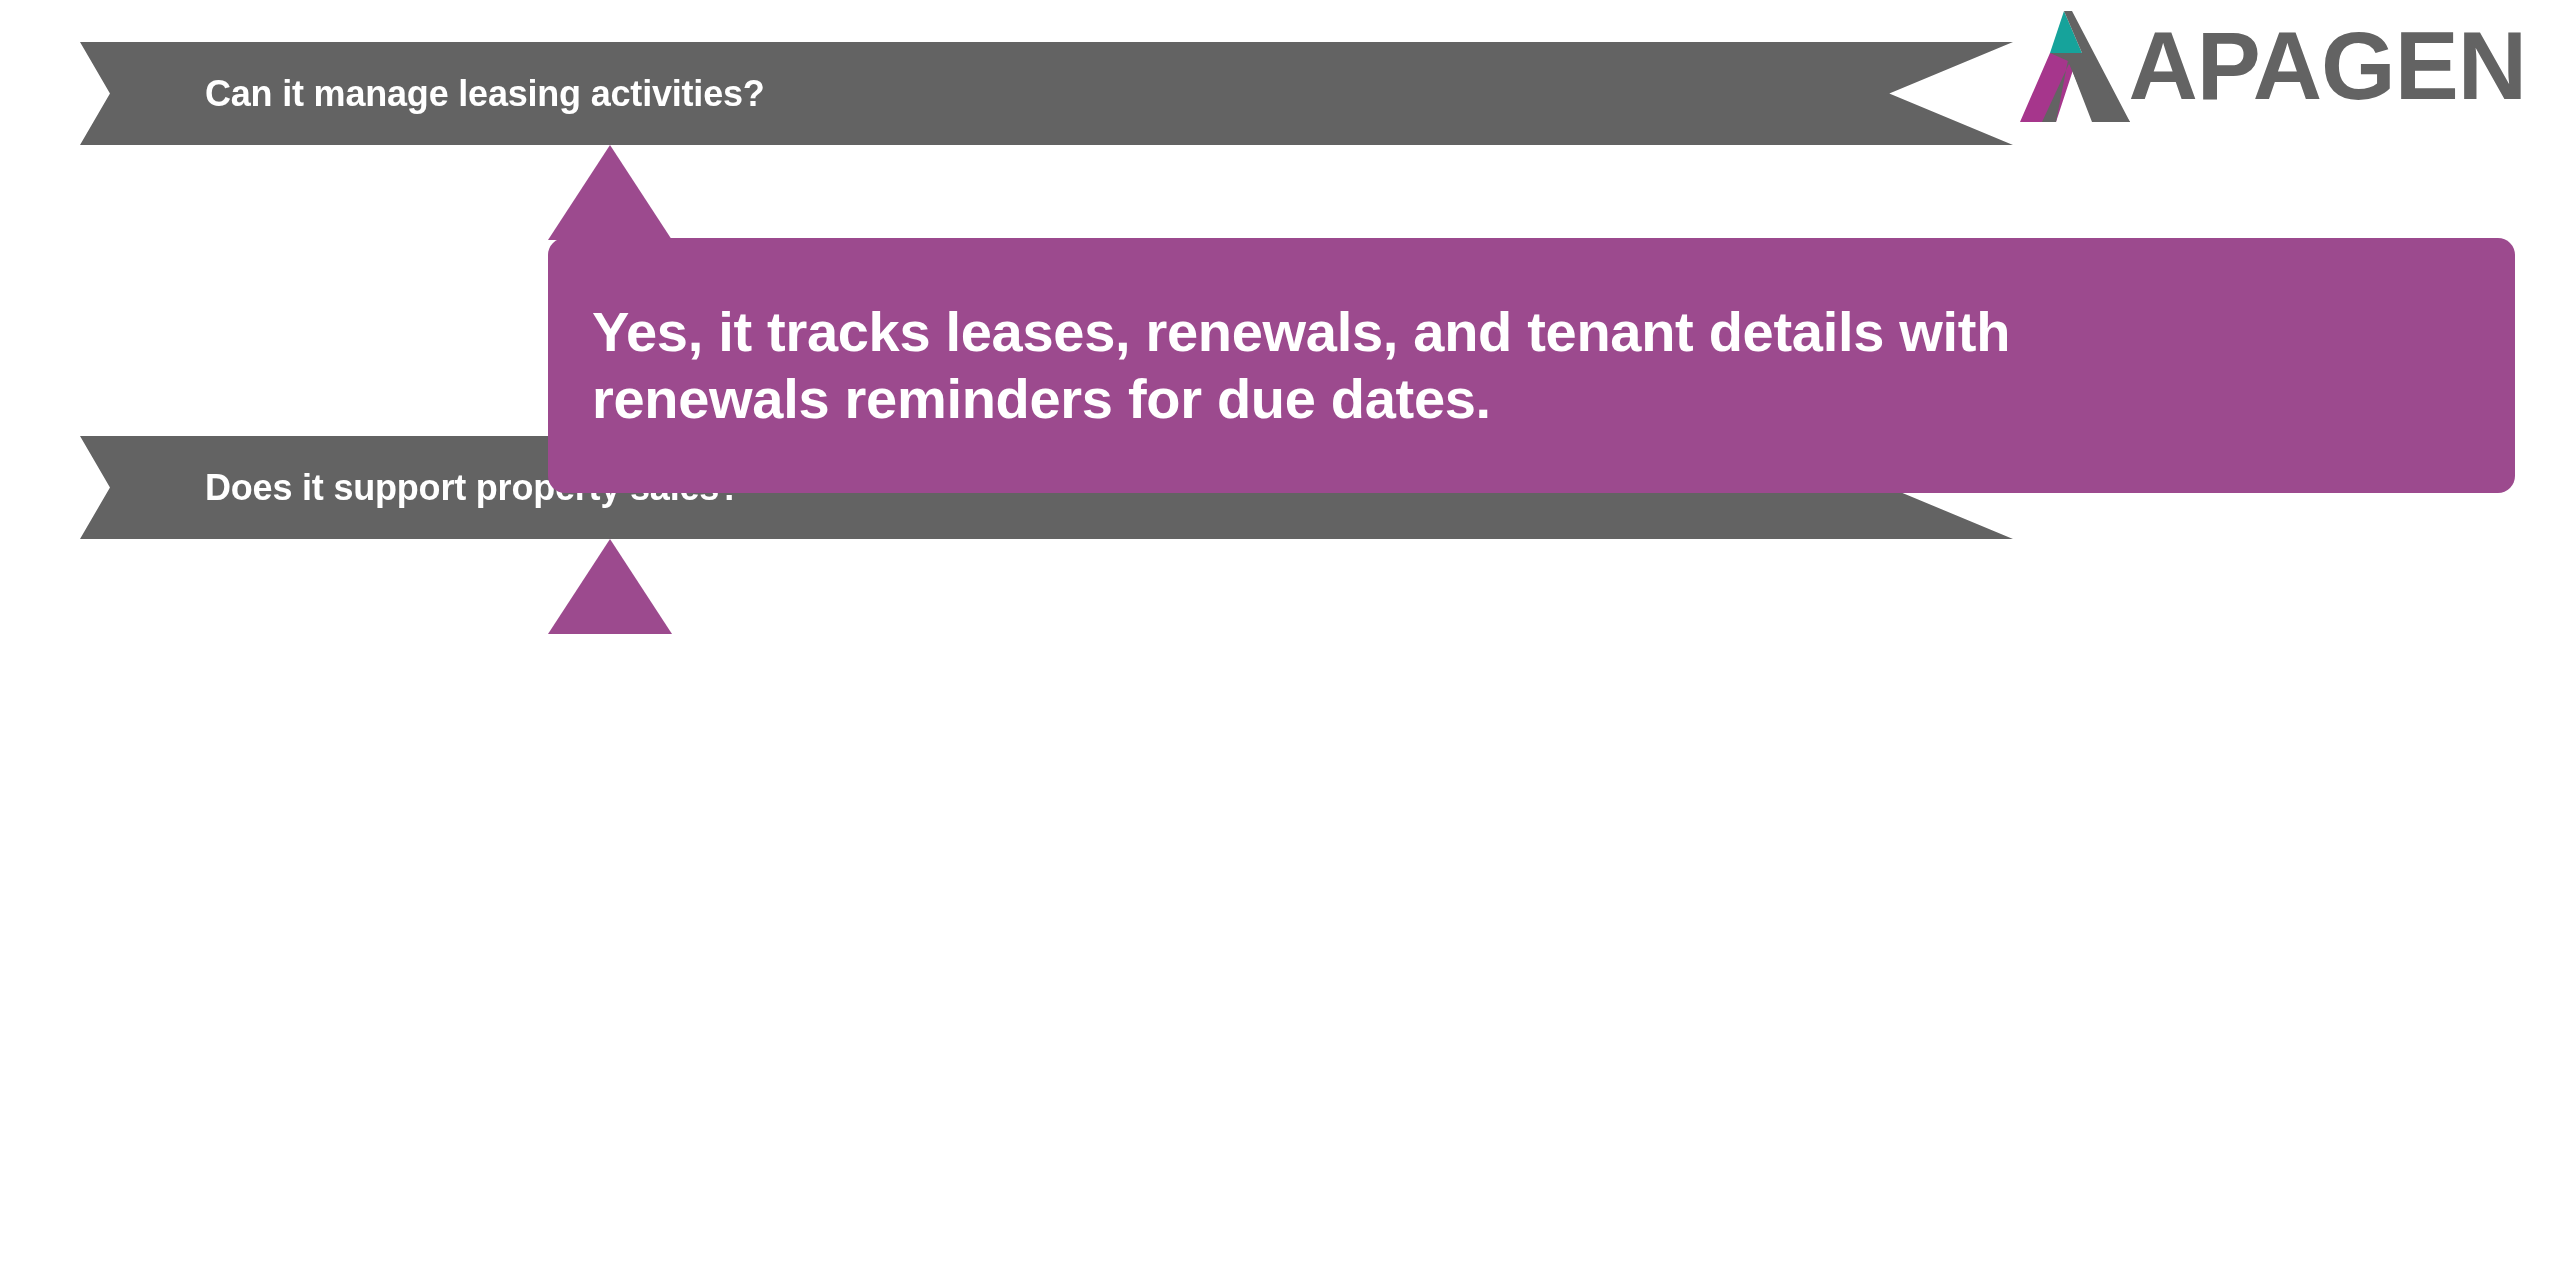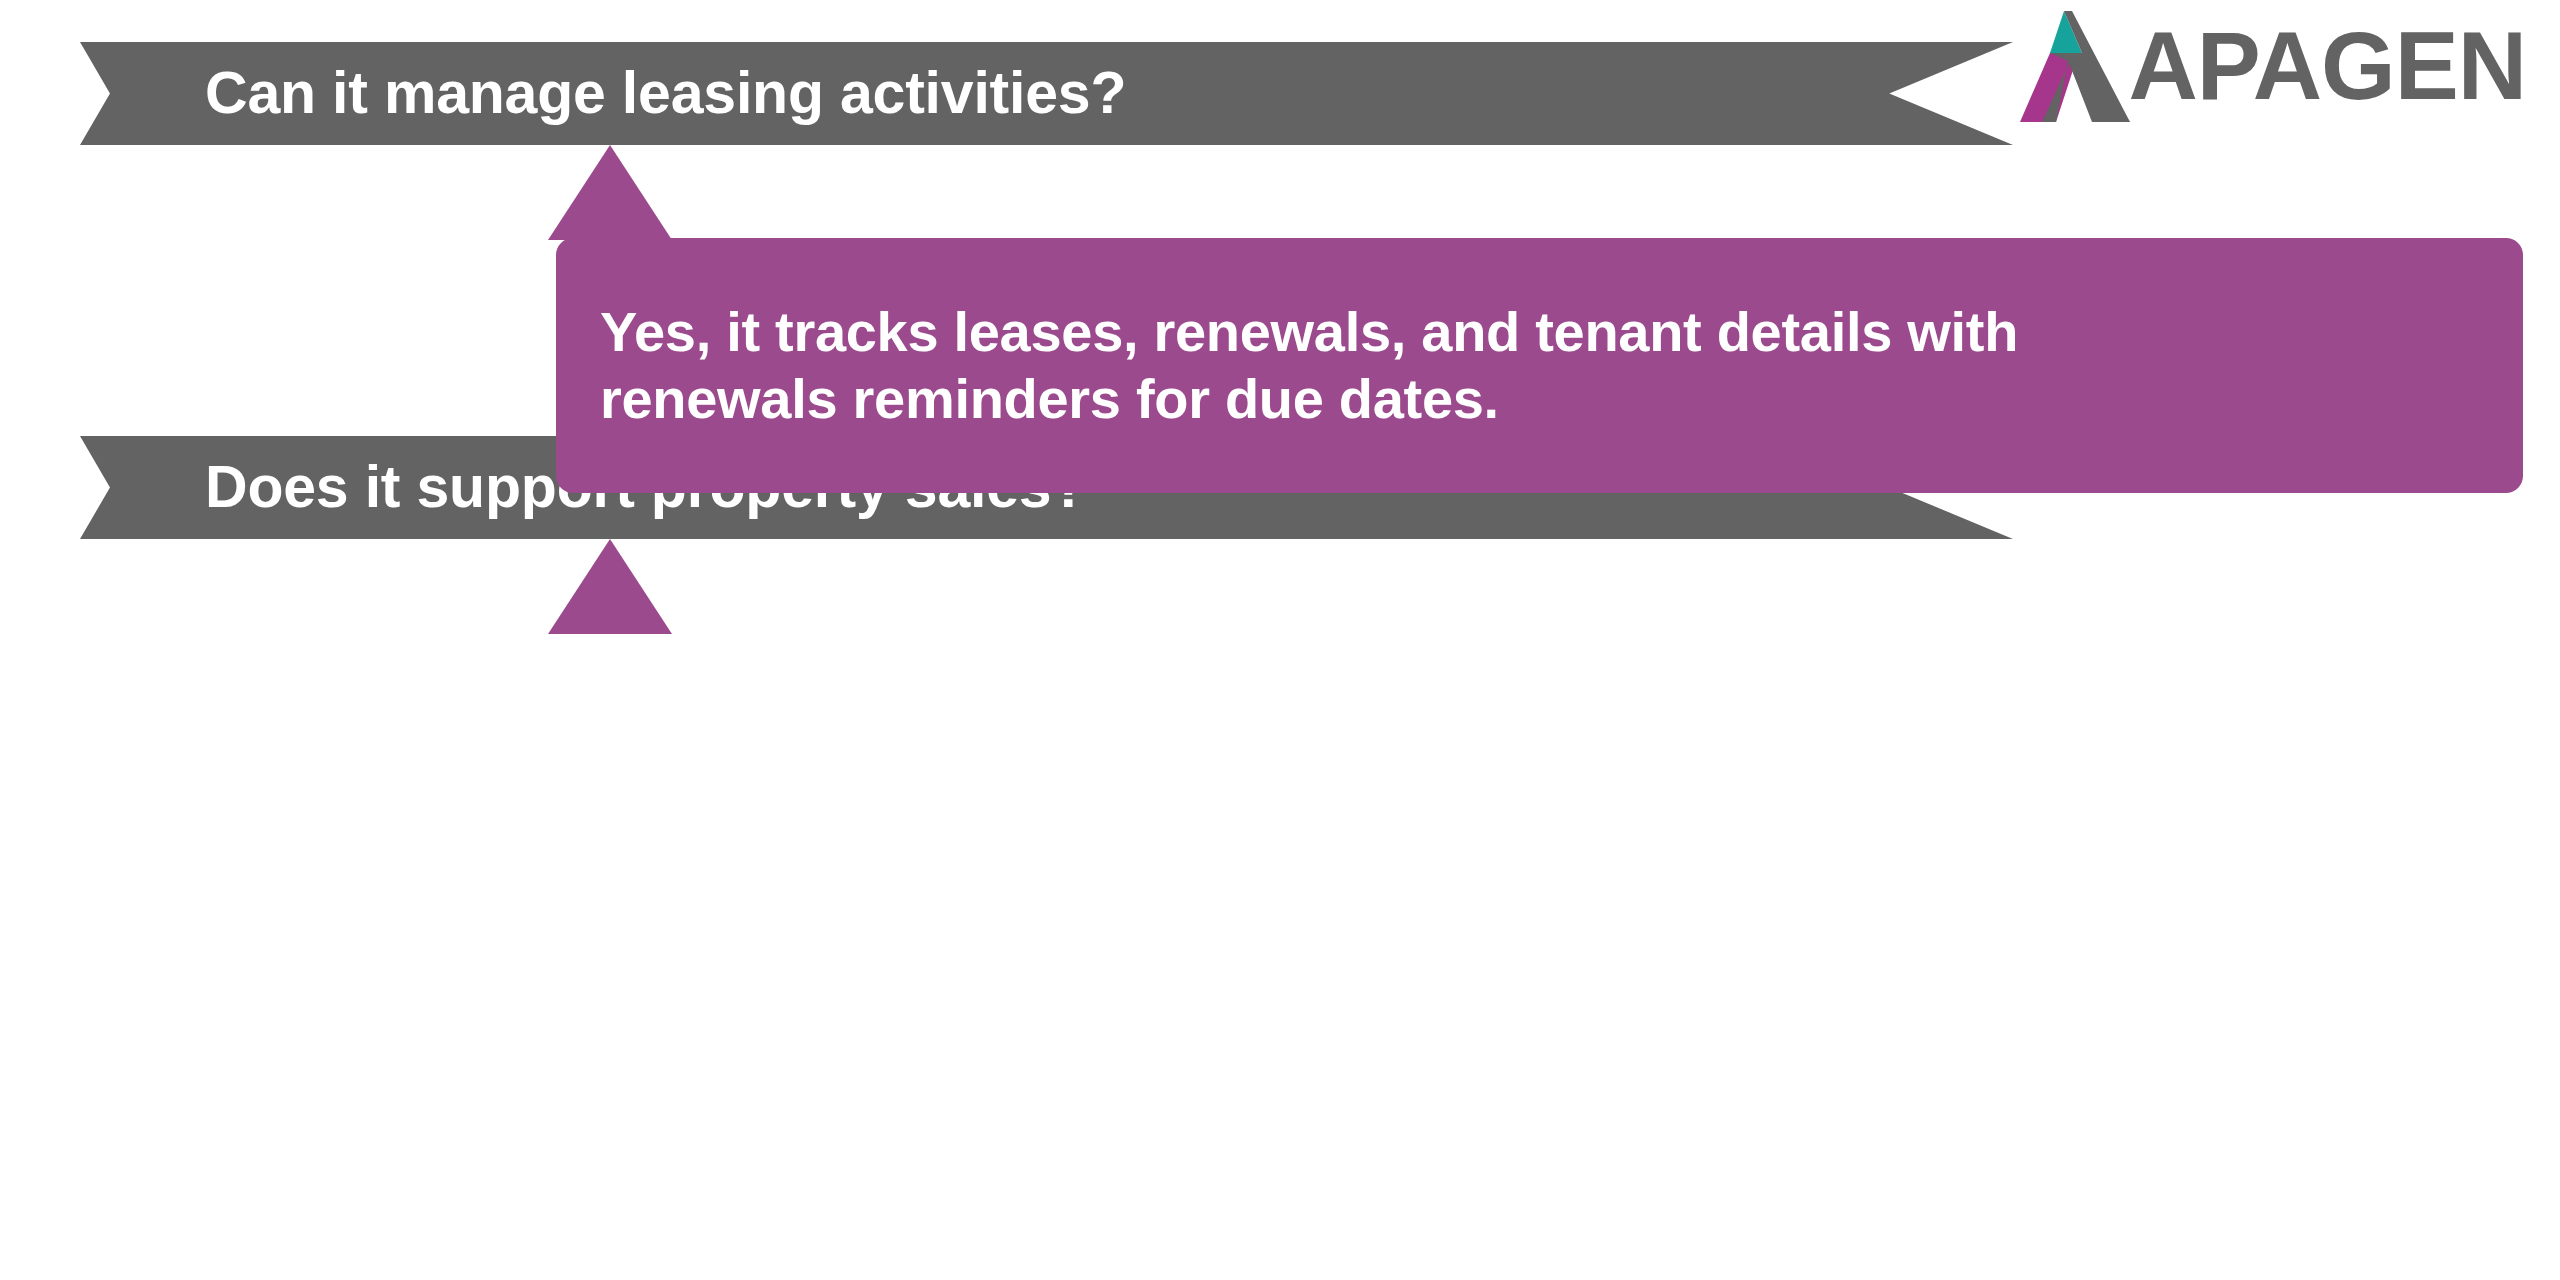--- a/index.html
+++ b/index.html
@@ -55,30 +55,30 @@
     clip-path: polygon(
         0% 0%,
         100% 0%,
         93.6% 50%,
         100% 100%,
         0% 100%,
         1.55% 50%);
   }
   .question-text {
     color:#ffffff;
-    font-size:59px;
+    font-size:36px;
     font-weight:bold;
     line-height:1;
     padding-left:125px;
     white-space:nowrap;
     letter-spacing:-0.2px;
   }
 
   
-  .answer-wrap { position:relative;padding-left:8px; }
+  .answer-wrap { position:relative; }
   .answer-pointer {
     position:absolute;
     left:548px;
     top:0;
     width:140px;
     height:95px;
     z-index:2;
   }
   .answer-bubble {
     position:relative;

